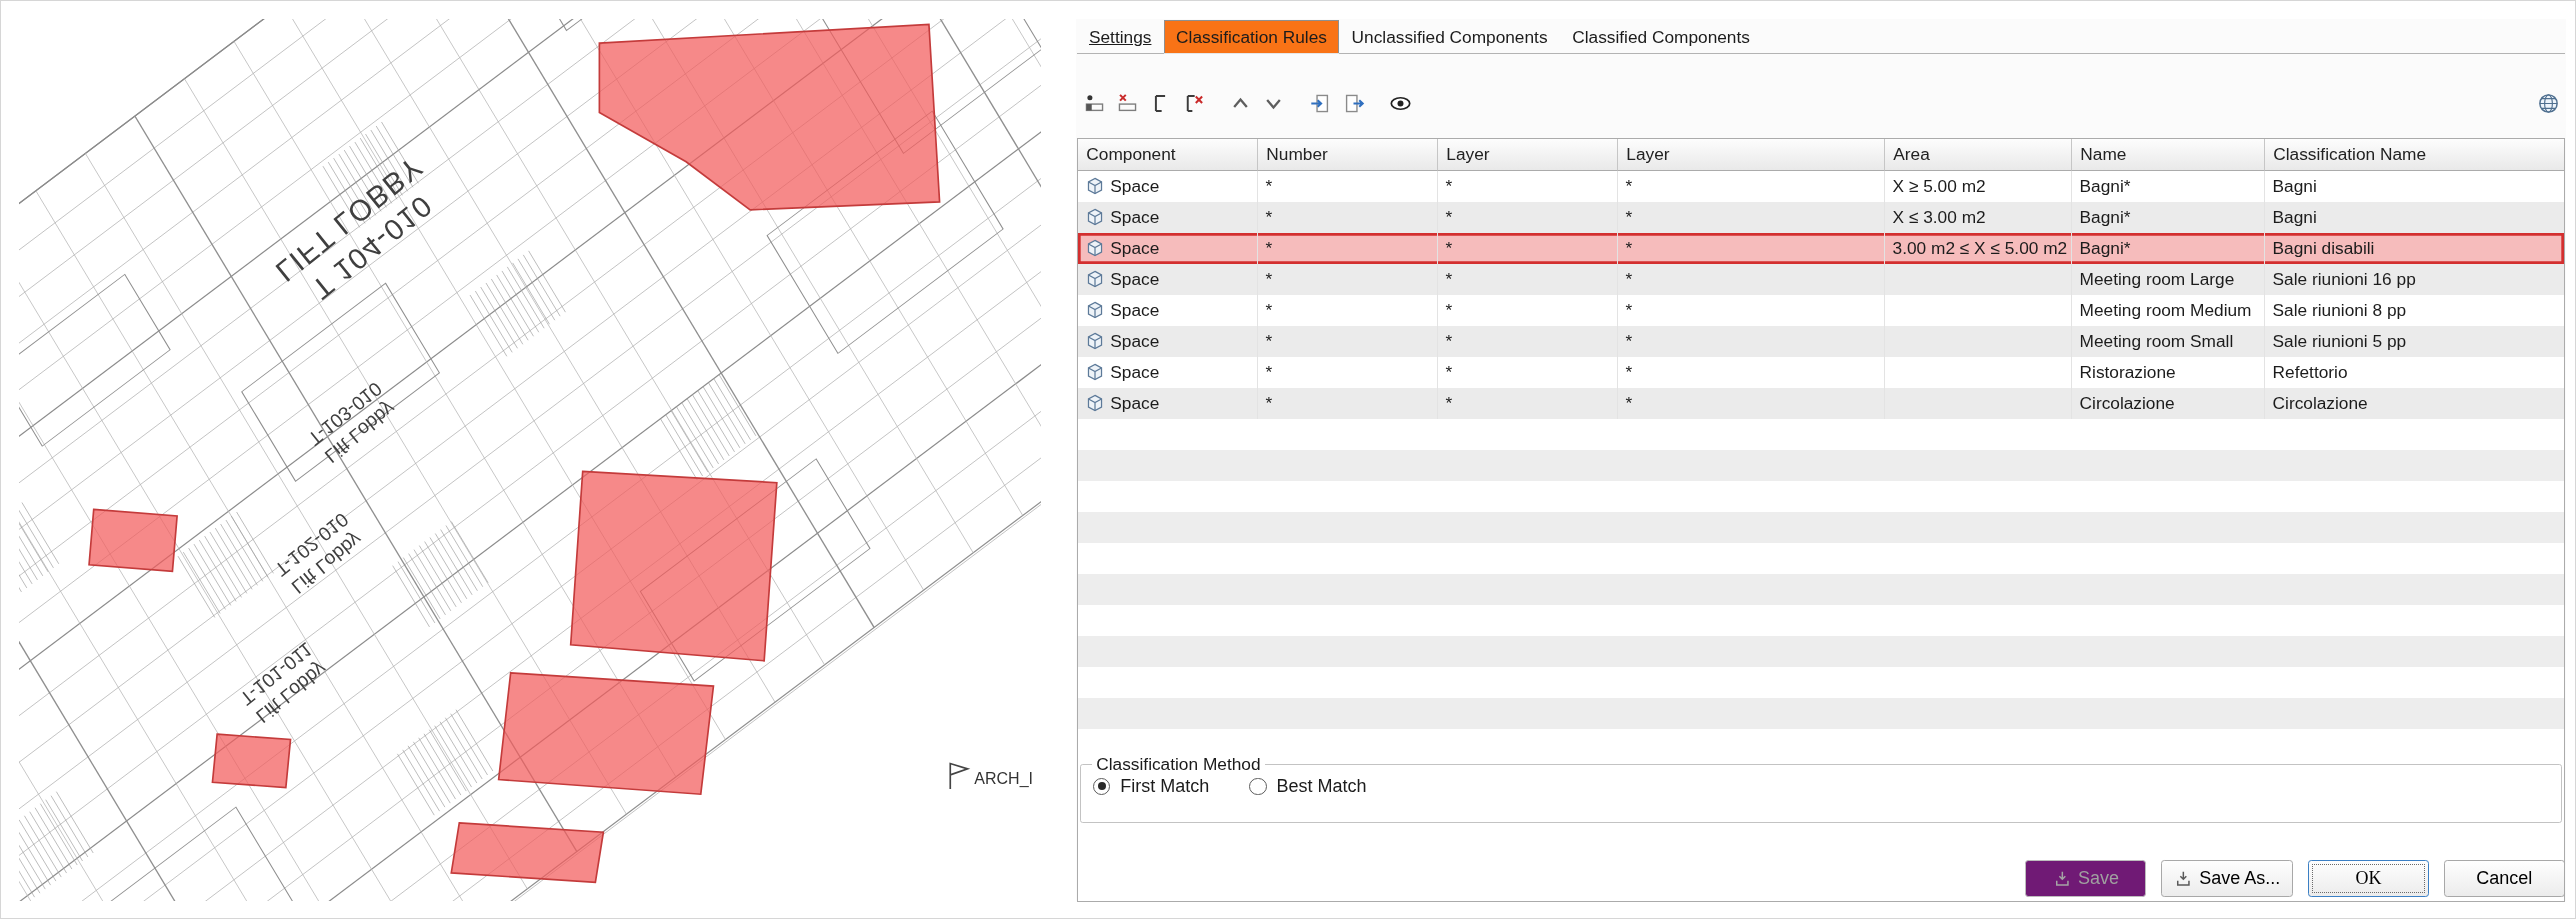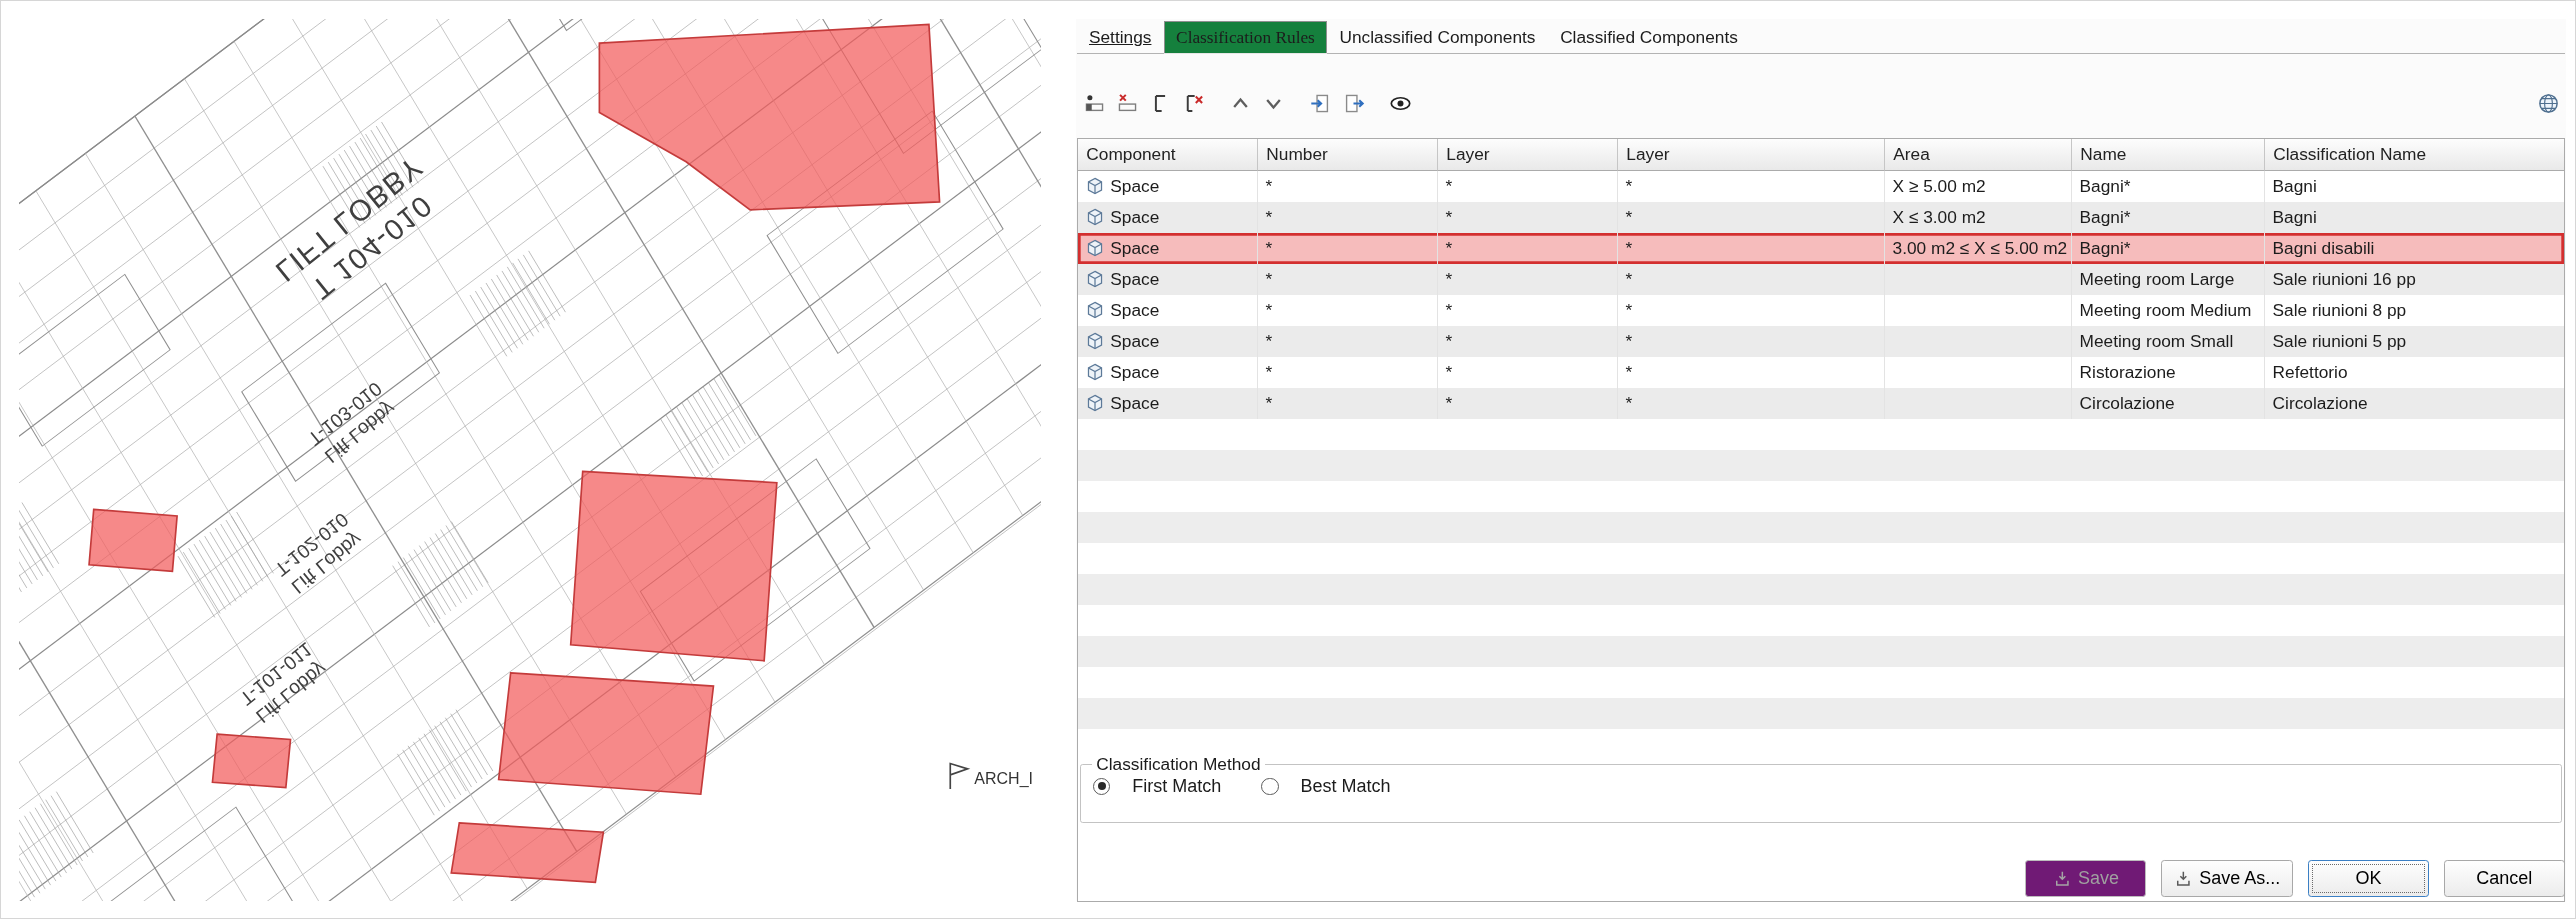--- a/index.html
+++ b/index.html
@@ -10,21 +10,21 @@
   
   #viewport{position:absolute;left:18.7px;top:18.7px;width:1022px;height:882px;background:#fff;}
   svg text{font-family:"Liberation Sans",sans-serif;}
 
   
   #dialog{position:absolute;left:1076px;top:18.7px;width:1490px;height:882px;background:#fbfbfb;}
 
   .tabbar{position:absolute;top:1.3px;left:1.3px;right:1.3px;height:33px;display:flex;align-items:flex-end;
           gap:1.3px;border-bottom:0.7px solid #b3b3b3;}
   .tab{font-size:17.3px;padding:6px 10.7px 5.3px;border:0.7px solid transparent;border-bottom:none;cursor:default;}
-  .tab.active{background:#15803d;border-color:#8f8f8f;box-shadow:0 0.7px 0 #fcfcfc;font-family:Liberation Serif, serif;}
+  .tab.active{background:#f97316;border-color:#8f8f8f;box-shadow:0 0.7px 0 #fcfcfc;}
   .tab.mnemonic{text-decoration:underline;}
 
   .toolbar{position:absolute;top:69px;left:4px;right:4px;height:31px;display:flex;align-items:center;gap:5.3px;}
   .tbtn{width:28px;height:28px;border:0.7px solid transparent;background:transparent;padding:1.3px;
         display:flex;align-items:center;justify-content:center;}
   .tbtn svg{width:23px;height:23px;}
   .sp{width:8px;flex:none;}
   .grow{flex:1;}
 
   
@@ -42,33 +42,33 @@
          white-space:nowrap;overflow:hidden;}
   .cube{width:18px;height:18px;margin-right:6.7px;flex:none;}
   .frow{height:31px;}
   .frow.alt{background:#ededed;}
 
   
   #method{position:absolute;top:735px;left:4px;right:4px;height:69px;border:0.7px solid #c3c3c3;
           border-radius:2.7px;margin:0;padding:0 5.3px;box-sizing:border-box;}
   #method legend{font-size:17.3px;padding:0 4.7px;margin-left:5.3px;color:#1a1a1a;}
   .radios{display:flex;gap:40px;align-items:center;padding:1.3px 6.7px 0;}
-  .radio{display:flex;align-items:center;gap:22px;font-size:18px;}
+  .radio{display:flex;align-items:center;gap:10px;font-size:18px;}
   .rb{width:17.3px;height:17.3px;border:1.3px solid #5c5c5c;border-radius:50%;background:#fff;box-sizing:border-box;
       display:inline-flex;align-items:center;justify-content:center;flex:none;}
   .rb.checked::after{content:'';width:8px;height:8px;border-radius:50%;background:#2a2a2a;}
 
   
   .btnrow{position:absolute;right:1.3px;bottom:4px;display:flex;gap:14.7px;align-items:center;}
   .btn{min-width:121px;height:37px;font-size:18px;font-family:"Liberation Sans",sans-serif;
        background:linear-gradient(#fefefe,#ececec);border:0.7px solid #a8a8a8;border-radius:3.3px;
        display:flex;align-items:center;justify-content:center;gap:6.7px;padding:0 12px;box-sizing:border-box;}
   .btn svg{width:18.7px;height:18.7px;}
   .btn.disabled{color:#a0a0a0;border-color:#bdbdbd;background:#701a75;}
-  .btn.default-focus{border:1.3px solid #3b7fc4;outline:1.3px dotted #6a6a6a;outline-offset:-5.3px;}
+  .btn.default-focus{border:1.3px solid #3b7fc4;outline:1.3px dotted #6a6a6a;outline-offset:-5.3px;font-family:Liberation Serif, serif;}
 </style>
 </head>
 <body>
 
 <div id="frame"></div>
 
 <svg id="viewport" viewBox="0 0 1532 1322" width="1022" height="882">
   <g id="wire" transform="translate(620,610) rotate(-37) skewX(-6) scale(1,0.82)" fill="none">
       <rect x="-1260" y="-780" width="2520" height="1560" stroke="#8f8f8f" stroke-width="2.2" fill="none"></rect>
       <line x1="-1260" y1="-780" x2="1260" y2="-780" stroke="#8b8b8b" stroke-width="2.2"></line>

